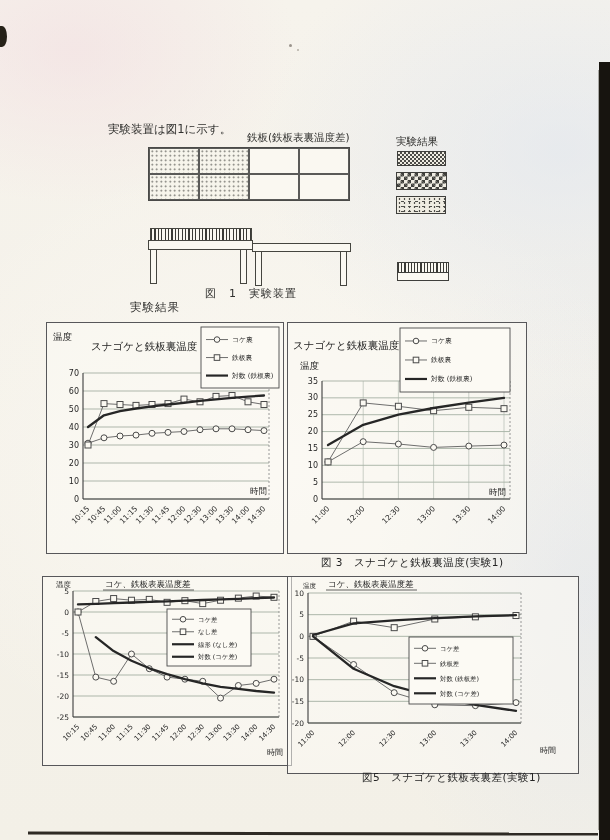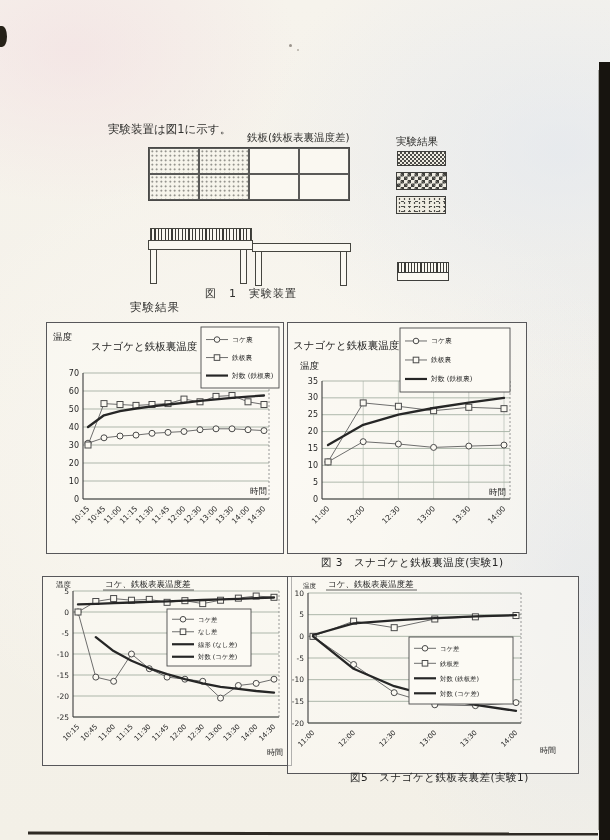--- a/index.html
+++ b/index.html
@@ -357,15 +357,15 @@
         <rect x="134.2" y="83.5" width="5.6" height="5.6" fill="#fcfaf4" stroke="#4a4a4a" stroke-width="1"></rect>
         <text x="152" y="88.7" font-size="6.4" fill="#1d1d1d">鉄板差</text>
         <line x1="126" y1="101.3" x2="148" y2="101.3" stroke="#262626" stroke-width="2.2"></line>
         <text x="152" y="103.7" font-size="6.4" fill="#1d1d1d">対数 (鉄板差)</text>
         <line x1="126" y1="116.3" x2="148" y2="116.3" stroke="#262626" stroke-width="2.2"></line>
         <text x="152" y="118.7" font-size="6.4" fill="#1d1d1d">対数 (コケ差)</text>
       </svg>
   </div>
 
   <div class="abs txt caption" style="left:288px;top:556px;margin-left:33px;">図 3　スナゴケと鉄板裏温度(実験1)</div>
-  <div class="abs txt caption" style="left:308px;top:771px;padding-left:42px;">図5　スナゴケと鉄板表裏差(実験1)</div>
+  <div class="abs txt caption" style="left:320px;top:771px;padding-left:42px;">図5　スナゴケと鉄板表裏差(実験1)</div>
 
 </div>
 
 </body></html>

